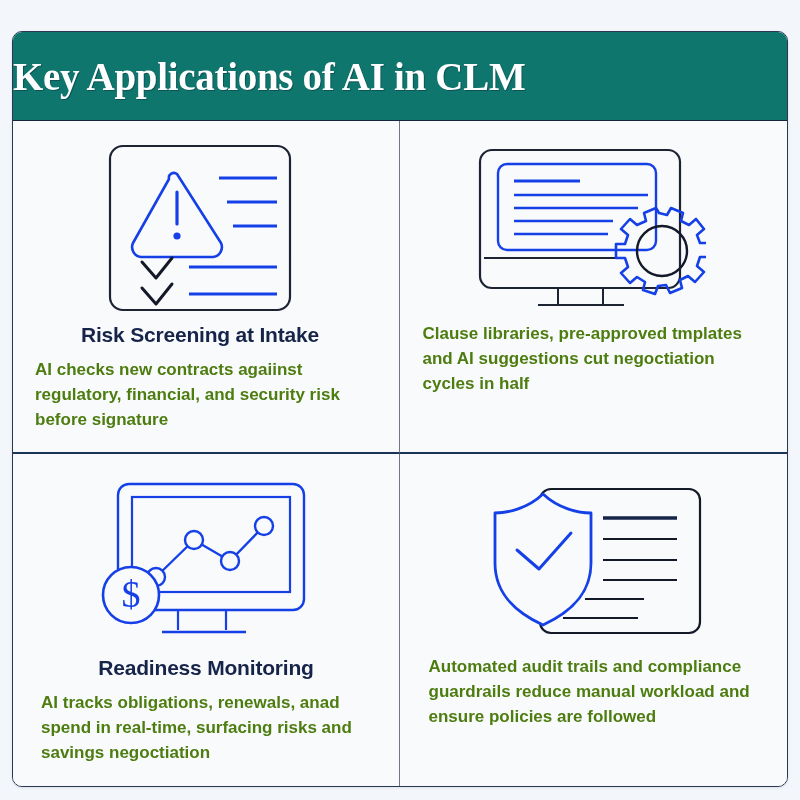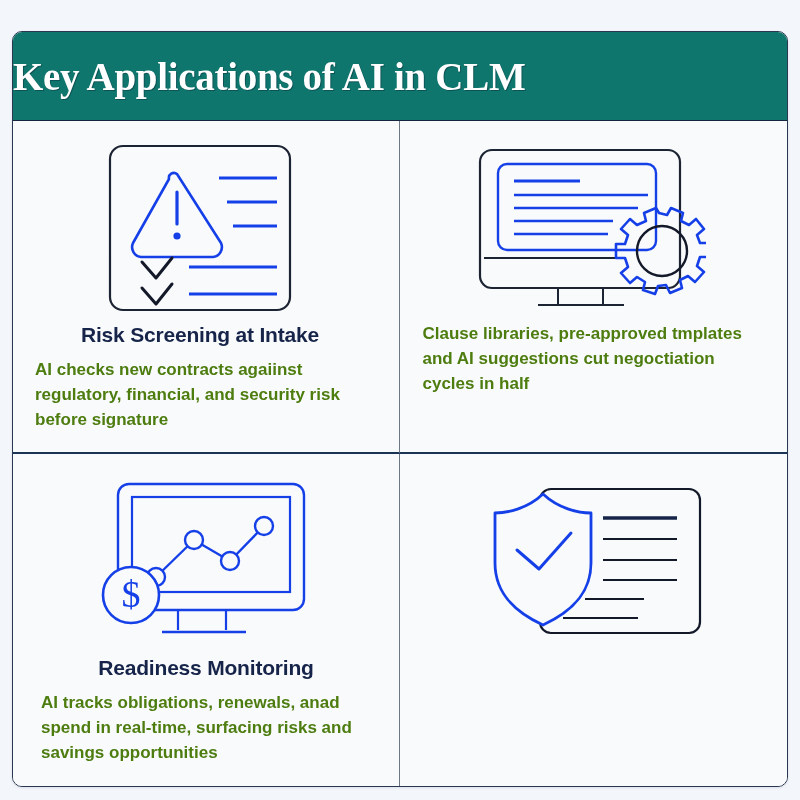--- a/index.html
+++ b/index.html
@@ -153,33 +153,34 @@
           <line x1="90" y1="132" x2="90" y2="152" stroke="#1540e8" stroke-width="2.2"></line>
           <line x1="138" y1="132" x2="138" y2="152" stroke="#1540e8" stroke-width="2.2"></line>
           <line x1="74" y1="154" x2="158" y2="154" stroke="#1540e8" stroke-width="2.4"></line>
           <g>
             <circle cx="43" cy="117" r="28" fill="#f9fafc" stroke="#1540e8" stroke-width="2.6"></circle>
             <text x="43" y="129" text-anchor="middle" font-family="Liberation Serif, serif" font-size="38" fill="#1540e8">$</text>
           </g>
         </svg>
       </div>
       <div class="quad-title">Readiness Monitoring</div>
-      <div class="quad-desc">AI tracks obligations, renewals, anad spend in real-time, surfacing risks and savings opportunities</div>
+      <div class="quad-desc">AI tracks obligations, renewals, anad spend in real-time, surfacing risks and savings negoctiation</div>
     </div>
 
     <div class="quad">
       <div class="icon-wrap">
         <svg width="226" height="168" viewBox="0 0 226 168">
           <path d="M70 12 L208 12 A11 11 0 0 1 219 23 L219 145 A11 11 0 0 1 208 156 L70 156 A11 11 0 0 1 59 145 L59 23 A11 11 0 0 1 70 12 Z" fill="#f9fafc" stroke="#14192a" stroke-width="2.2"></path>
           <line x1="122" y1="41" x2="196" y2="41" stroke="#16244a" stroke-width="3.4"></line>
           <line x1="122" y1="62" x2="196" y2="62" stroke="#14192a" stroke-width="2.2"></line>
           <line x1="122" y1="83" x2="196" y2="83" stroke="#14192a" stroke-width="2.2"></line>
           <line x1="122" y1="103" x2="196" y2="103" stroke="#14192a" stroke-width="2.2"></line>
           <line x1="104" y1="122" x2="163" y2="122" stroke="#14192a" stroke-width="2.2"></line>
           <line x1="82" y1="141" x2="157" y2="141" stroke="#14192a" stroke-width="2.2"></line>
           <path d="M62 17 C46 32 26 36 14 36 L14 86 C14 118 36 136 62 148 C88 136 110 118 110 86 L110 36 C98 36 78 32 62 17 Z" fill="#f9fafc" stroke="#1540e8" stroke-width="2.8" stroke-linejoin="round"></path>
           <polyline points="36,73 58,92 90,56" fill="none" stroke="#1540e8" stroke-width="3" stroke-linecap="round" stroke-linejoin="round"></polyline>
         </svg>
       </div>
+      <div class="quad-desc">Automated audit trails and compliance guardrails reduce manual workload and ensure policies are followed</div>
     </div>
 
   </div>
 </div>
 
 </body></html>

